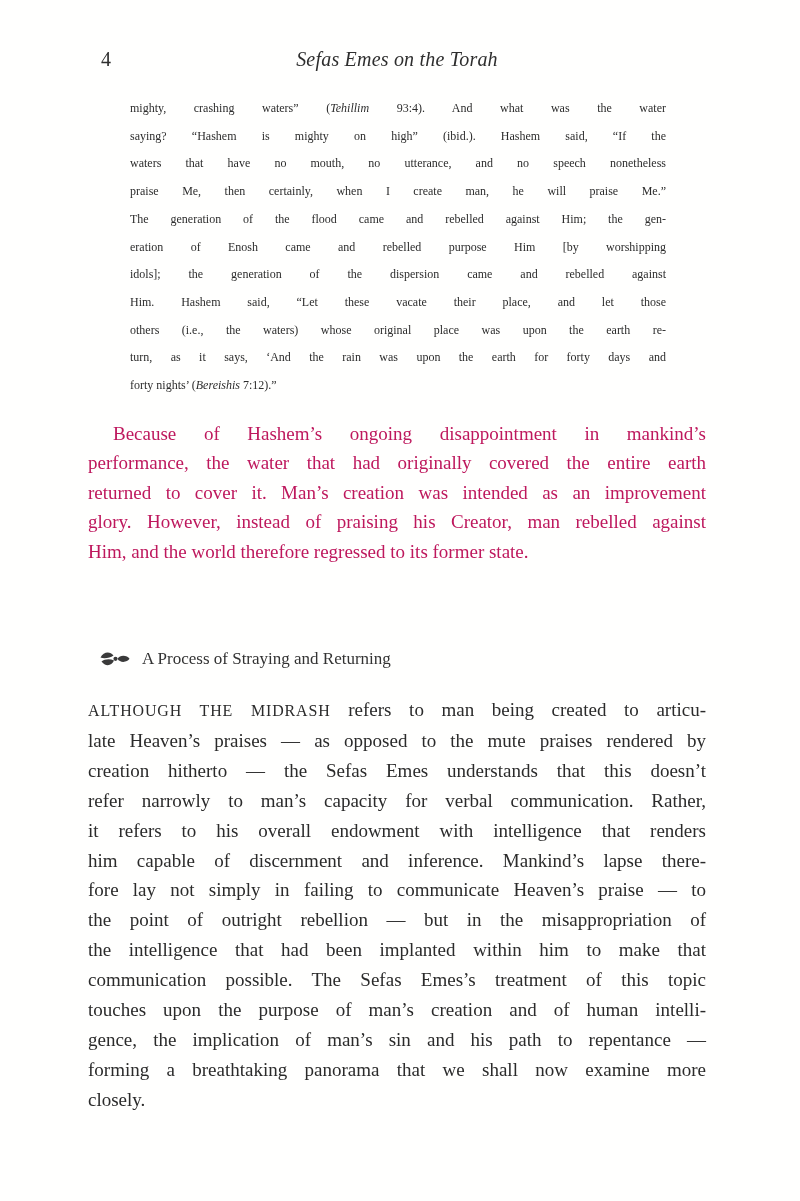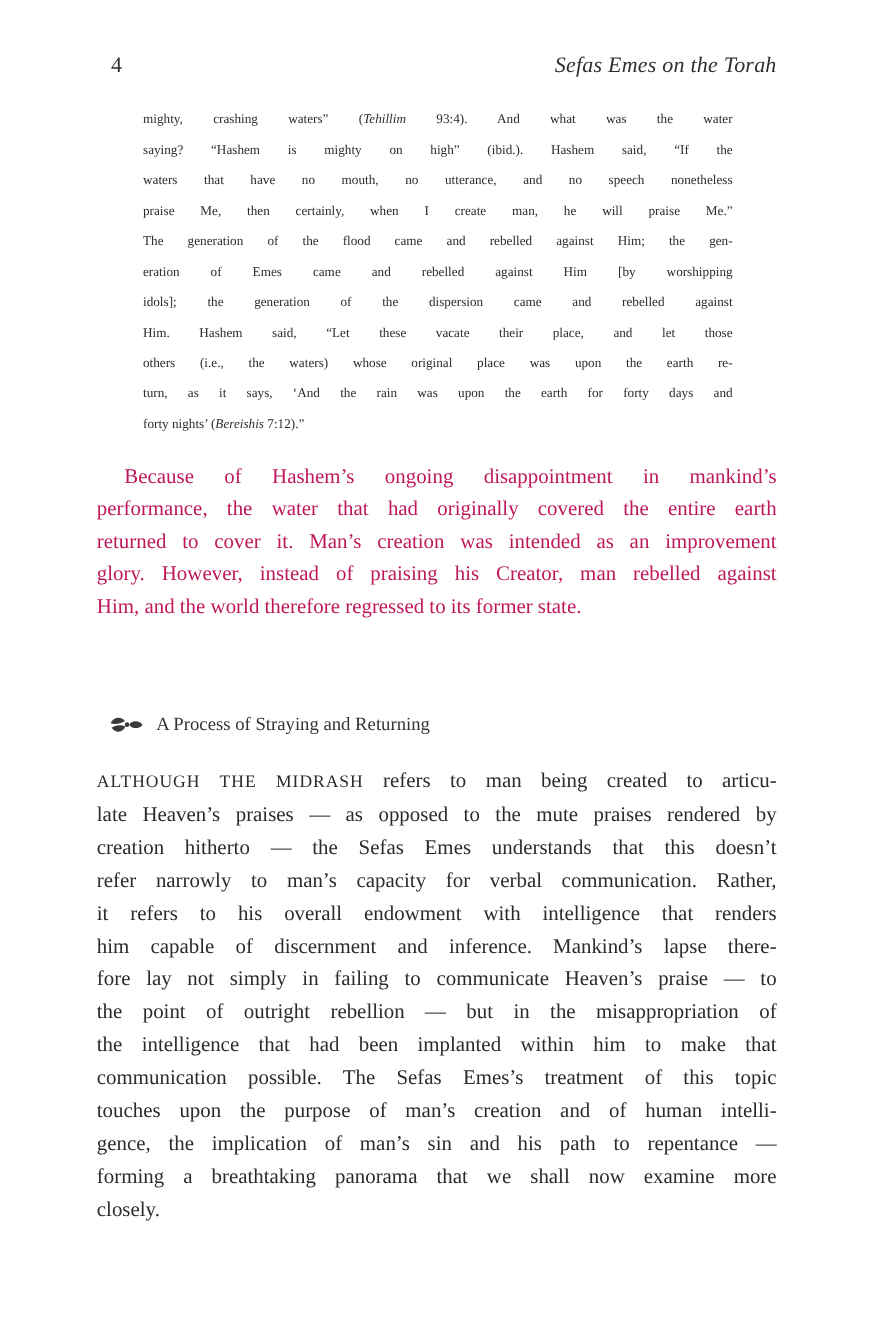--- a/index.html
+++ b/index.html
@@ -8,21 +8,21 @@
     width:800px;height:1201px;
     margin:0 auto;
     background:#fffffe;
     color:#2b2b2b;
     font-family:"Liberation Serif", serif;
     overflow:hidden;
   }
   .header-row{position:absolute;top:48px;left:88px;width:618px;height:26px;}
   .page-number{position:absolute;left:13px;top:0;font-size:20px;color:#2e2e2e;}
   .running-header{
-    position:absolute;left:0;right:0;top:0;text-align:right;
+    position:absolute;left:0;right:0;top:0;text-align:center;
     font-style:italic;font-size:20px;color:#2e2e2e;letter-spacing:0.01em;
   }
   .blockquote{
     position:absolute;left:130px;top:95px;width:536px;
     font-size:12px;line-height:27.7px;color:#2c2c2c;
   }
   .para-1{
     position:absolute;left:88px;top:419px;width:618px;
     font-size:19px;line-height:29.4px;color:#be185d;
   }
@@ -52,21 +52,21 @@
     <div class="page-number">4</div>
     <div class="running-header">Sefas Emes on the Torah</div>
   </div>
 
   <div class="blockquote">
       <div class="line">mighty, crashing waters” (<i>Tehillim</i> 93:4). And what was the water</div>
       <div class="line">saying? “Hashem is mighty on high” (ibid.). Hashem said, “If the</div>
       <div class="line">waters that have no mouth, no utterance, and no speech nonetheless</div>
       <div class="line">praise Me, then certainly, when I create man, he will praise Me.”</div>
       <div class="line">The generation of the flood came and rebelled against Him; the gen-</div>
-      <div class="line">eration of Emes came and rebelled against Him [by worshipping</div>
+      <div class="line">eration of Enosh came and rebelled purpose Him [by worshipping</div>
       <div class="line">idols]; the generation of the dispersion came and rebelled against</div>
       <div class="line">Him. Hashem said, “Let these vacate their place, and let those</div>
       <div class="line">others (i.e., the waters) whose original place was upon the earth re-</div>
       <div class="line">turn, as it says, ‘And the rain was upon the earth for forty days and</div>
       <div class="line last">forty nights’ (<i>Bereishis</i> 7:12).”</div>
     </div>
 
   <div class="para-1">
       <div class="line indent">Because of Hashem’s ongoing disappointment in mankind’s</div>
       <div class="line">performance, the water that had originally covered the entire earth</div>

